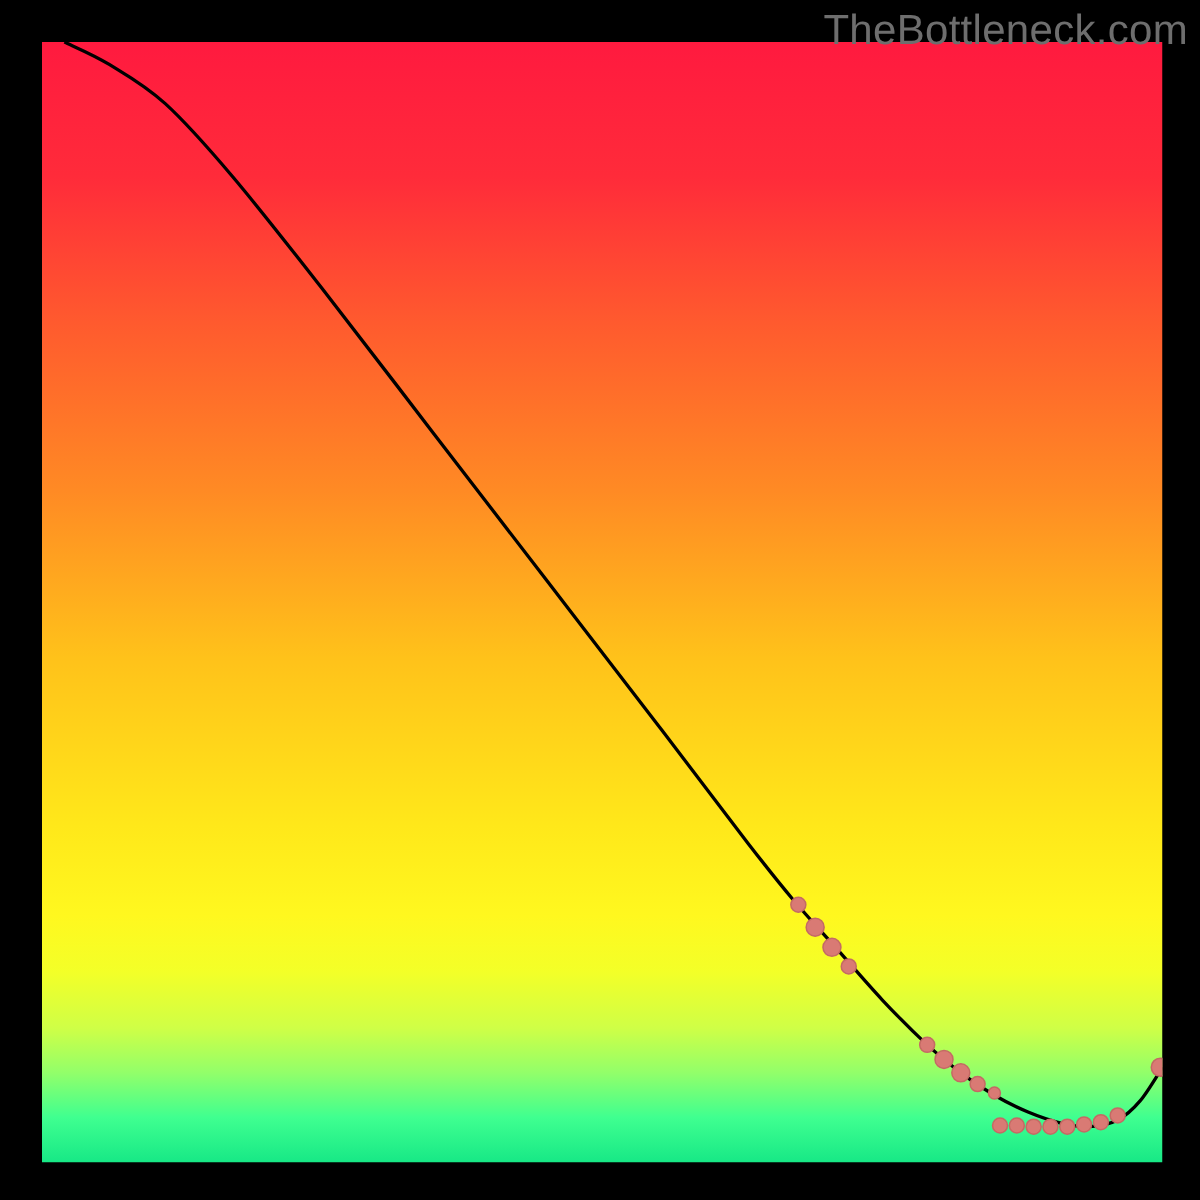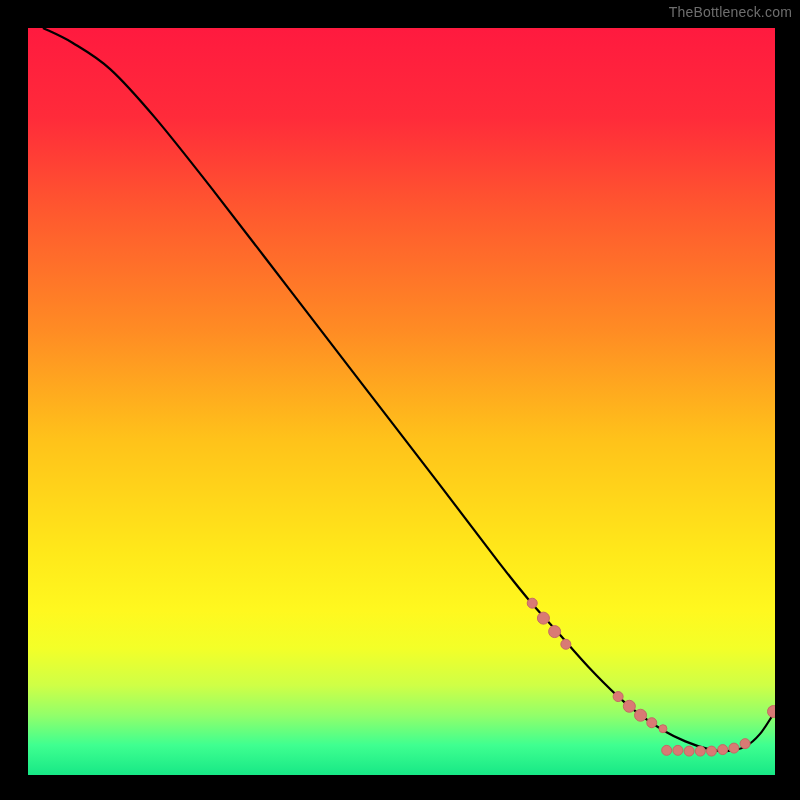--- a/index.html
+++ b/index.html
@@ -21,21 +21,21 @@
   }
   .plot {
     position: absolute;
     inset: 0;
   }
   .watermark {
     position: absolute;
     top: 4px;
     right: 8px;
     color: #6e6e6e;
-    font-size: 14px;
+    font-size: 28px;
     letter-spacing: 0.2px;
   }
   svg {
     position: absolute;
     inset: 0;
   }
 </style>
 </head>
 <body>
 

